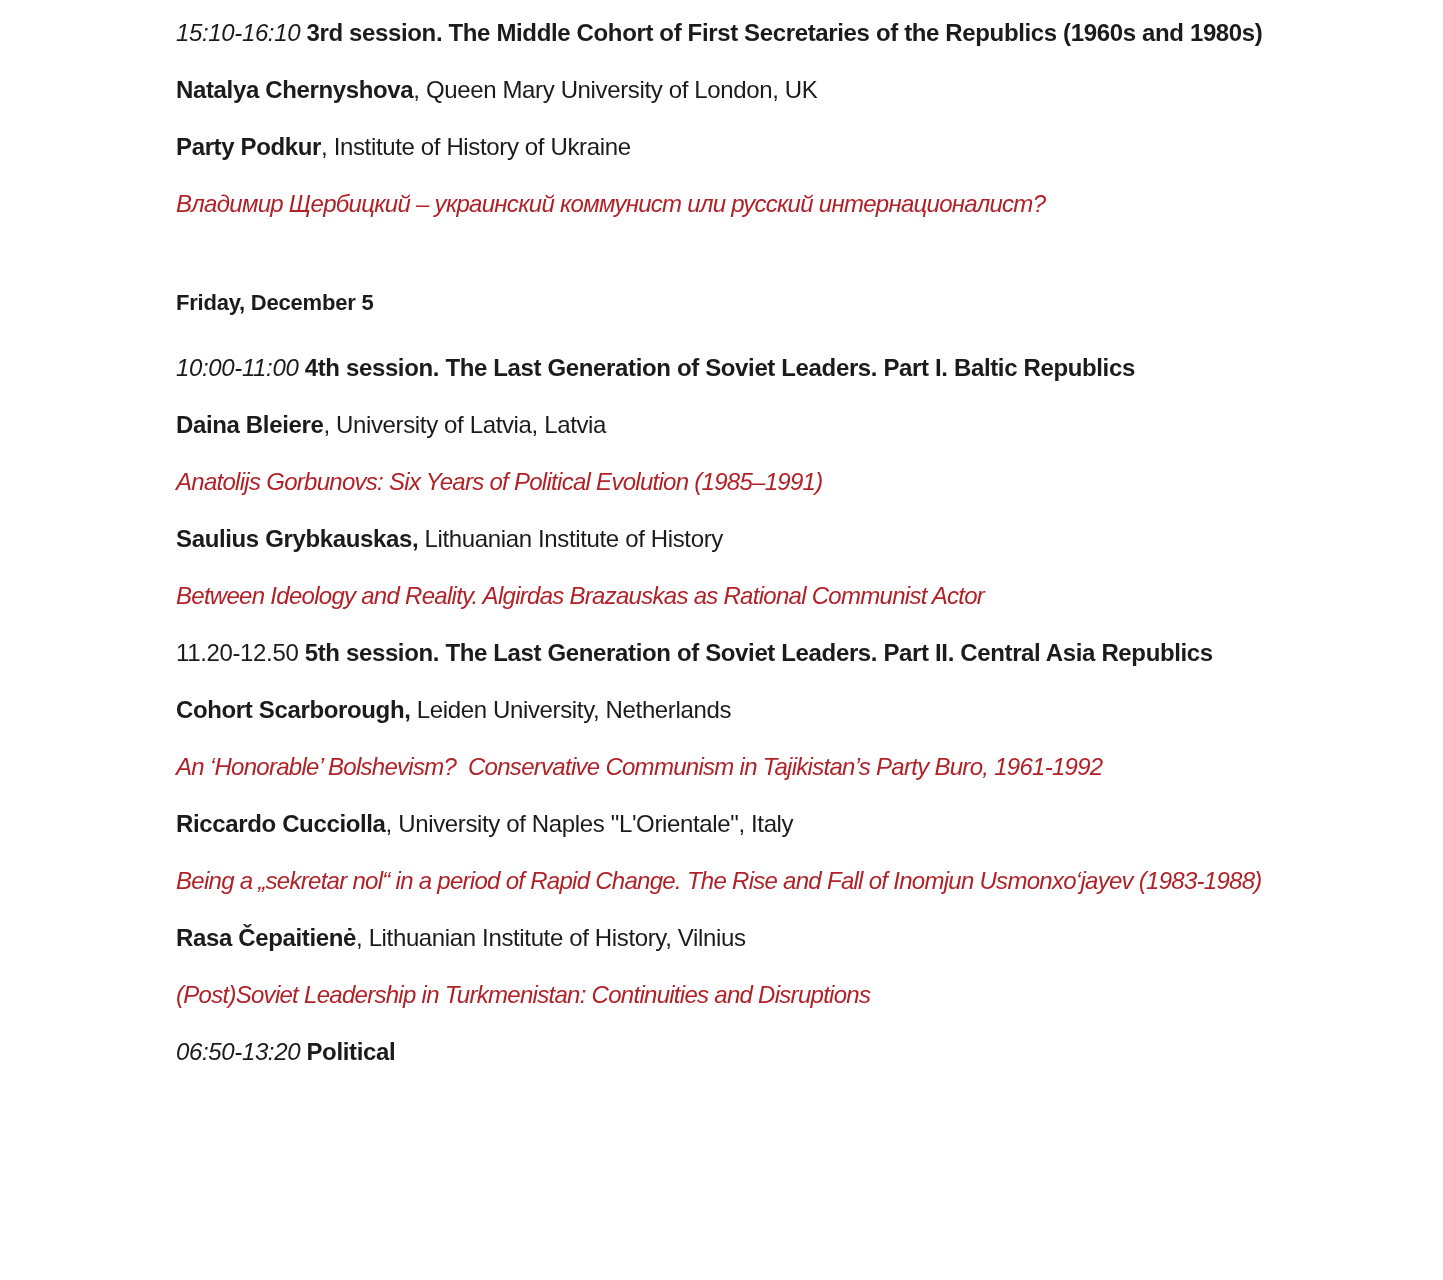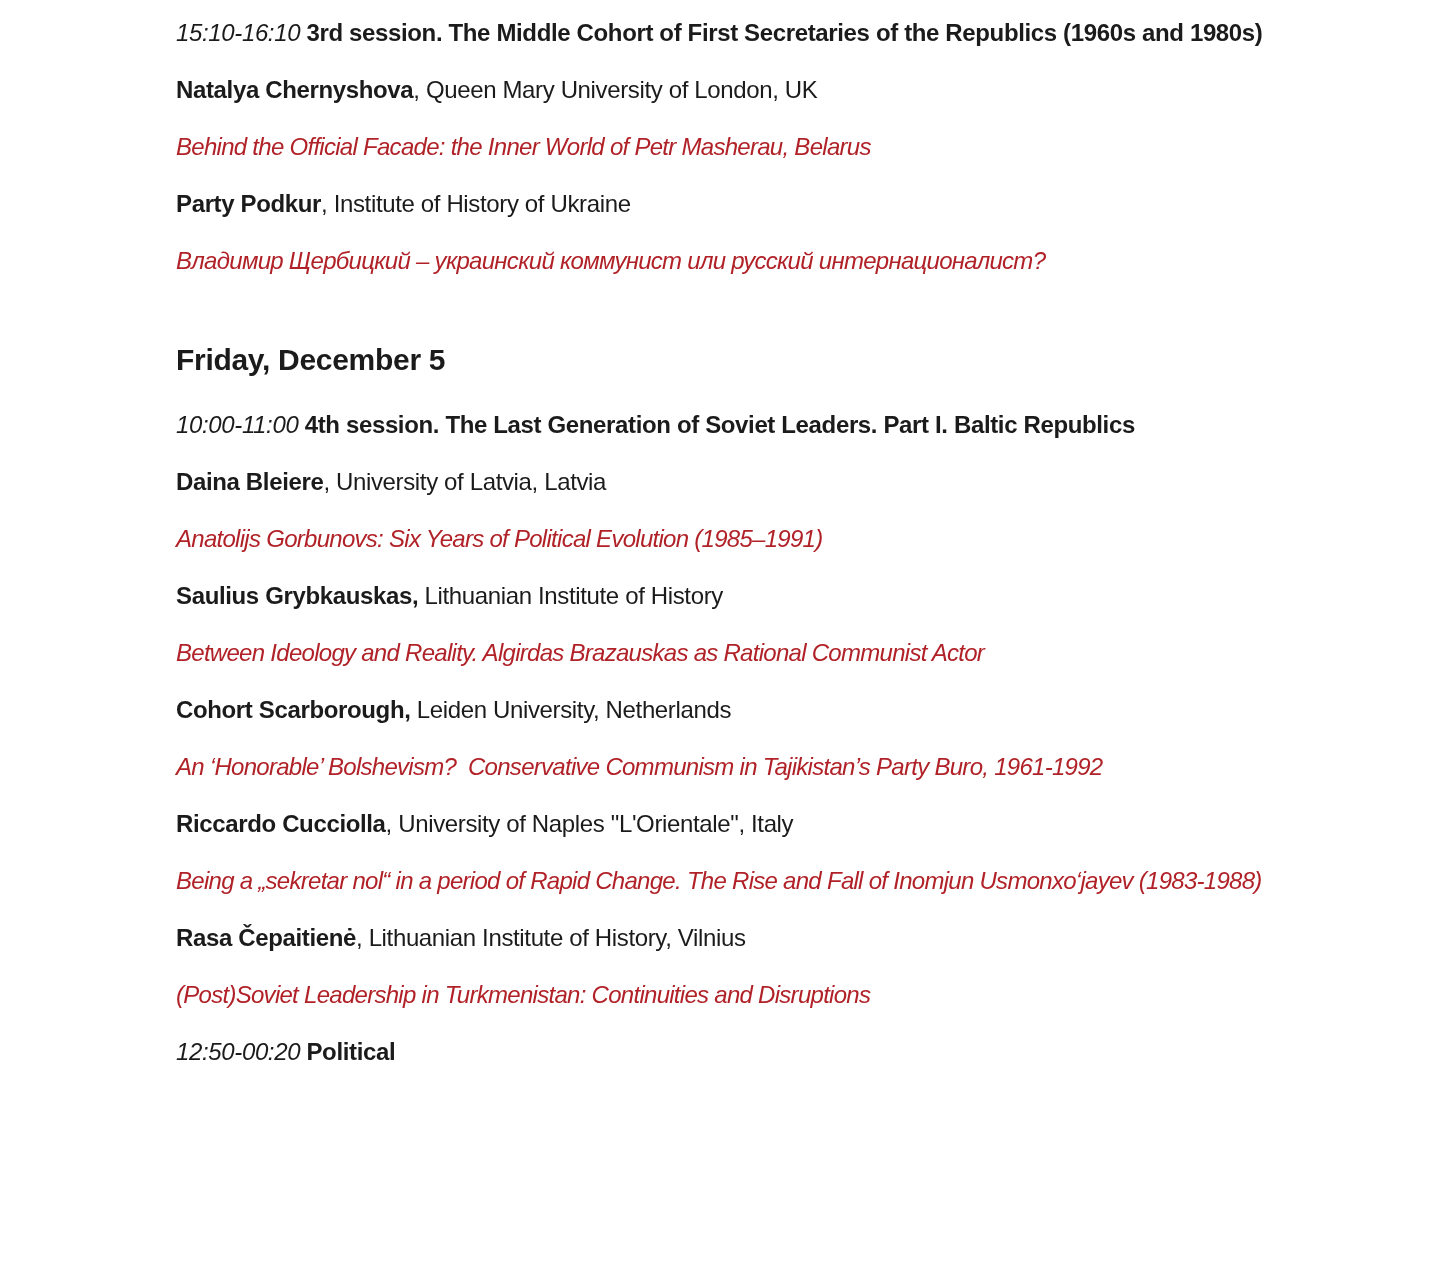--- a/index.html
+++ b/index.html
@@ -21,21 +21,21 @@
   .content {
     padding: 12px 172px 0 176px;
   }
   .line {
     margin: 0 0 15px 0;
     font-size: 24px;
     line-height: 42px;
     letter-spacing: -0.015em;
   }
   .day-heading {
-    font-size: 30px;
+    font-size: 22px;
     line-height: 44px;
     font-weight: bold;
     margin: 56px 0 22px 0;
     letter-spacing: -0.01em;
     color: var(--ink);
   }
   .it { font-style: italic; }
   .bold { font-weight: bold; }
   .paper {
     color: var(--red);
@@ -47,48 +47,48 @@
 </head>
 <body>
 
 <div class="page">
   <div class="content">
 
     <p class="line"><span class="it">15:10-16:10 </span><span class="bold">3rd session. The Middle Cohort of First Secretaries of the Republics (1960s and 1980s)</span></p>
 
     <p class="line"><span class="bold">Natalya Chernyshova</span><span>, Queen Mary University of London, UK</span></p>
 
-    <p class="line paper"><span>Behind the Official Facade: the Inner World of Petr Masherau, Belarus</span></p>
 
     <p class="line"><span class="bold">Party Podkur</span><span>, Institute of History of Ukraine</span></p>
 
     <p class="line paper"><span>Владимир Щербицкий – украинский коммунист или русский интернационалист?</span></p>
 
     <h2 class="day-heading">Friday, December 5</h2>
 
     <p class="line"><span class="it">10:00-11:00 </span><span class="bold">4th session. The Last Generation of Soviet Leaders. Part I. Baltic Republics</span></p>
 
     <p class="line"><span class="bold">Daina Bleiere</span><span>, University of Latvia, Latvia</span></p>
 
     <p class="line paper"><span>Anatolijs Gorbunovs: Six Years of Political Evolution (1985–1991)</span></p>
 
     <p class="line"><span class="bold">Saulius Grybkauskas,</span><span> Lithuanian Institute of History</span></p>
 
     <p class="line paper"><span>Between Ideology and Reality. Algirdas Brazauskas as Rational Communist Actor</span></p>
 
 
+    <p class="line"><span>11.20-12.50 </span><span class="bold">5th session. The Last Generation of Soviet Leaders. Part II. Central Asia Republics</span></p>
 
     <p class="line"><span class="bold">Cohort Scarborough,</span><span> Leiden University, Netherlands</span></p>
 
     <p class="line paper"><span>An ‘Honorable’ Bolshevism?  Conservative Communism in Tajikistan’s Party Buro, 1961-1992</span></p>
 
     <p class="line"><span class="bold">Riccardo Cucciolla</span><span>, University of Naples "L'Orientale", Italy</span></p>
 
     <p class="line paper"><span>Being a „sekretar nol“ in a period of Rapid Change. The Rise and Fall of Inomjun Usmonxo‘jayev (1983-1988)</span></p>
 
     <p class="line"><span class="bold">Rasa Čepaitienė</span><span>, Lithuanian Institute of History, Vilnius</span></p>
 
     <p class="line paper"><span>(Post)Soviet Leadership in Turkmenistan: Continuities and Disruptions</span></p>
 
-    <p class="line"><span class="it">12:50-00:20 </span><span class="bold">Political</span></p>
+    <p class="line"><span class="it">06:50-13:20 </span><span class="bold">Political</span></p>
 
   </div>
 </div>
 
 </body></html>

